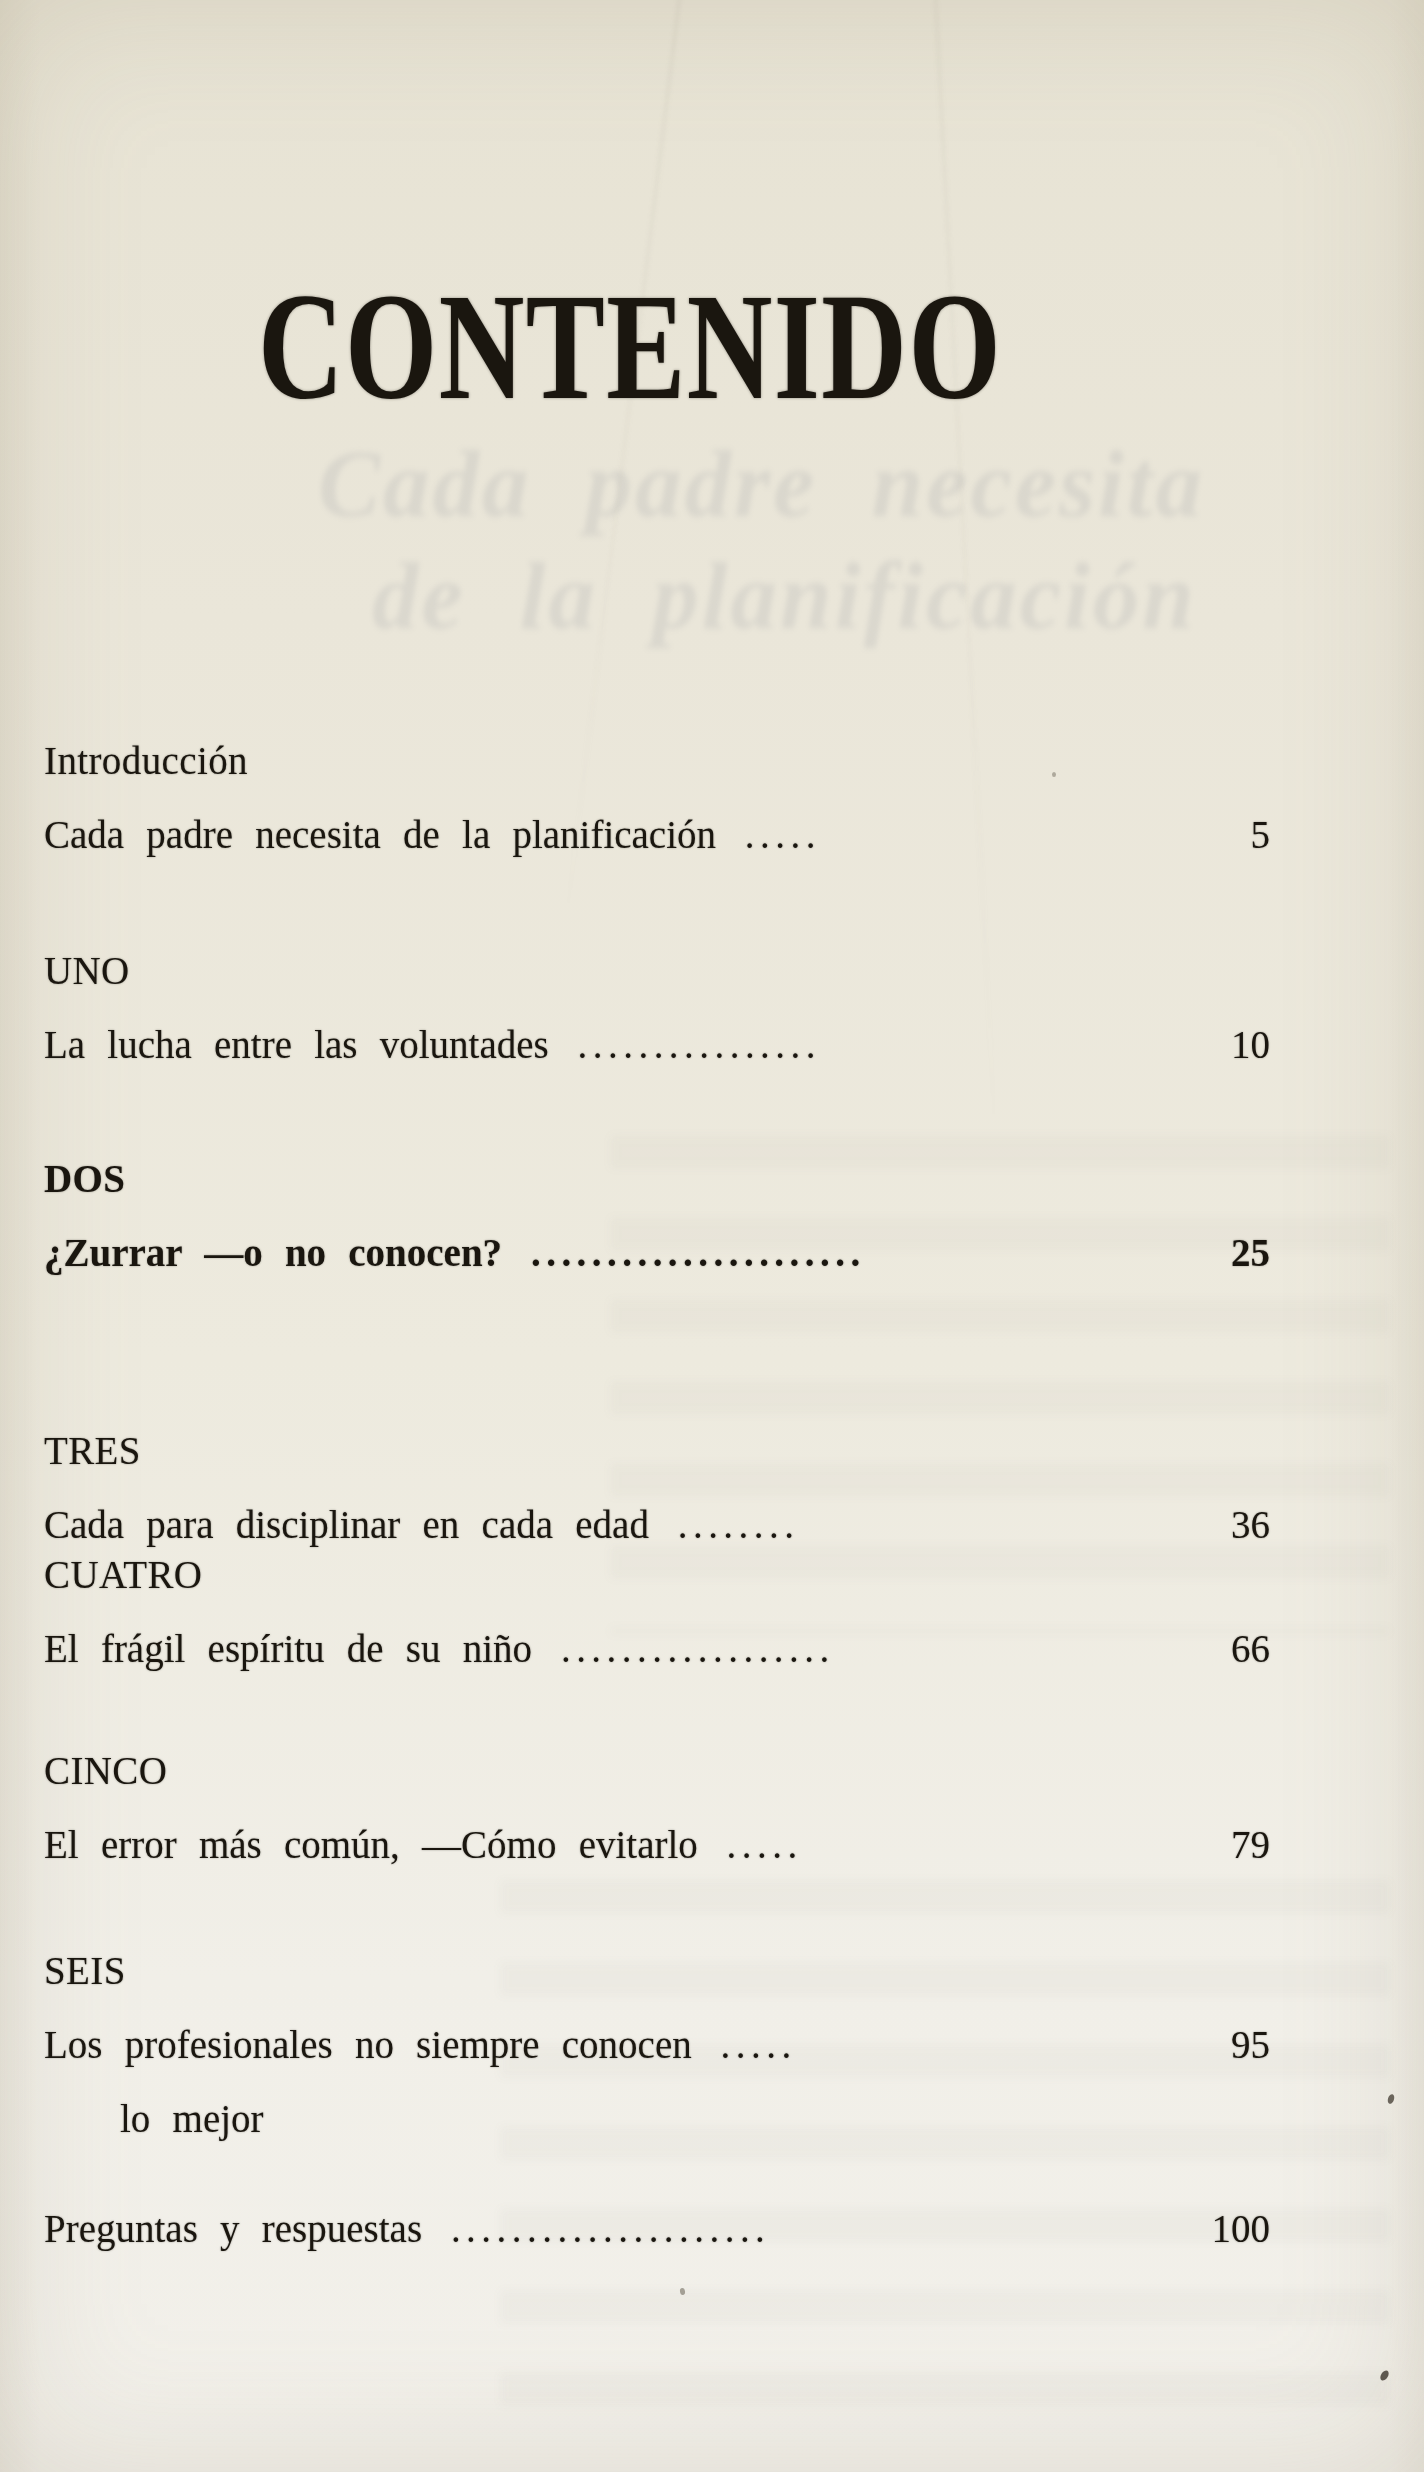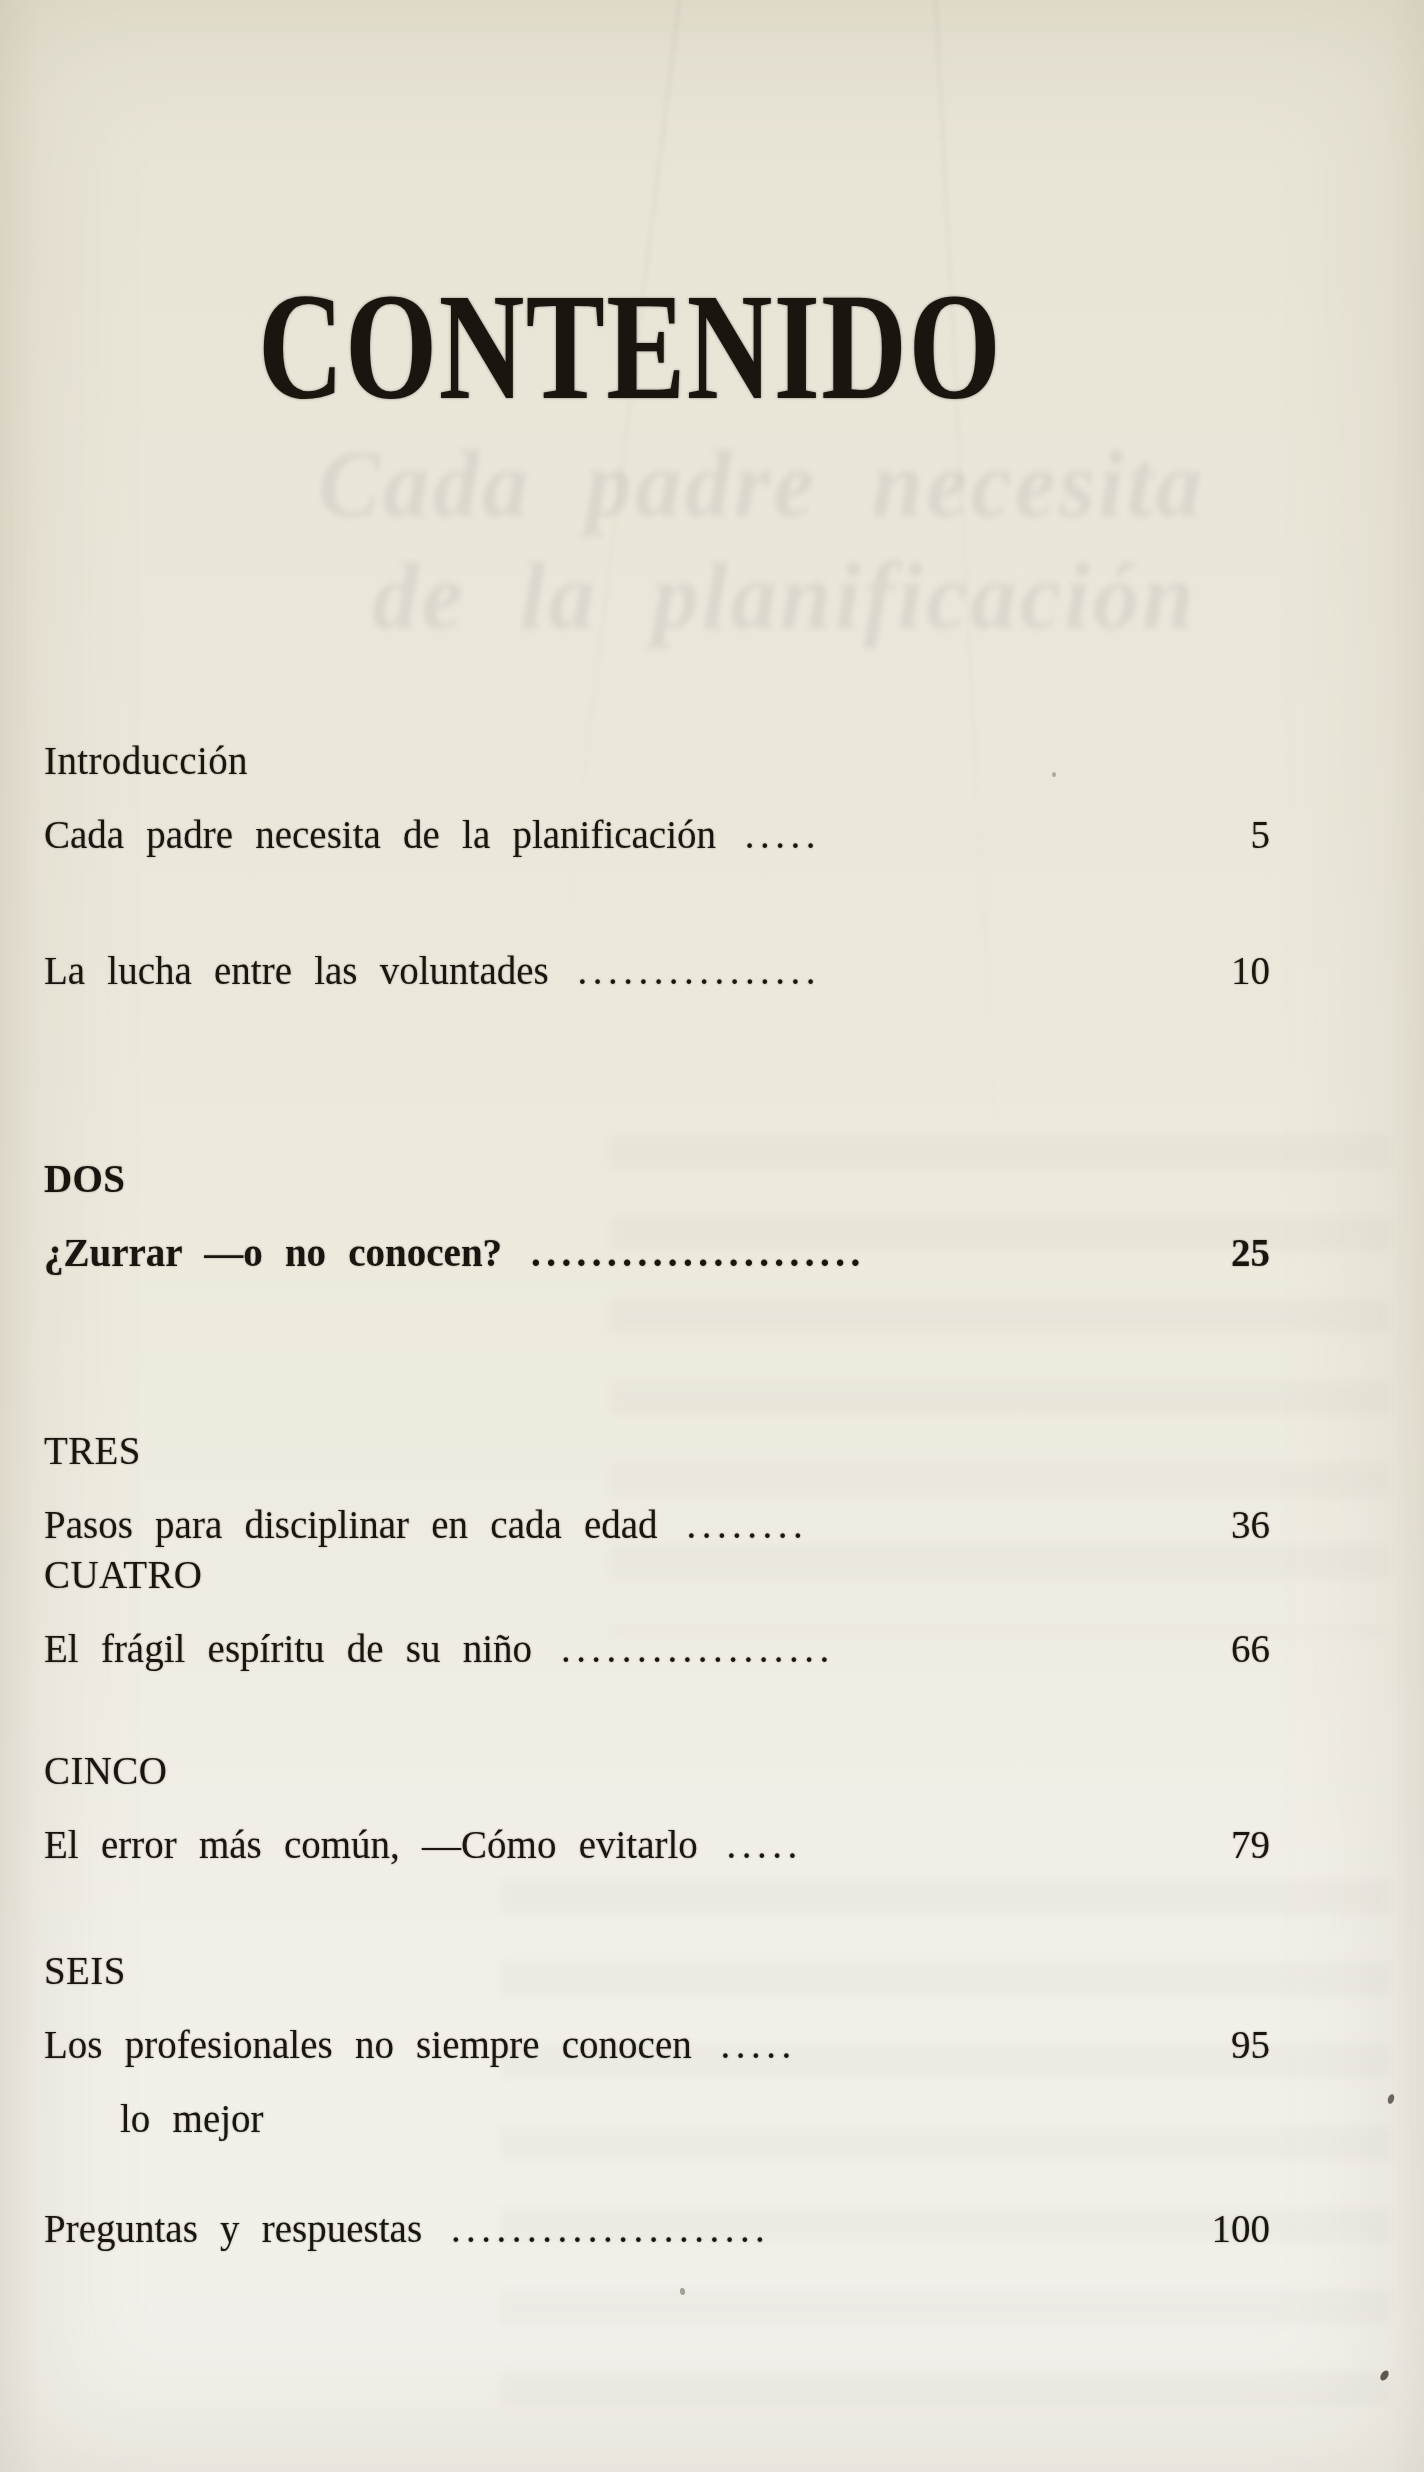--- a/index.html
+++ b/index.html
@@ -105,40 +105,41 @@
   <div class="entry">
     <div class="label">Introducción</div>
     <div class="row">
       <span class="ttl">Cada padre necesita de la planificación</span><span class="dots"> .....</span>
       <span class="pg">5</span>
     </div>
 
   </div>
 
   <div class="entry">
+    <div class="label">UNO</div>
     <div class="row">
       <span class="ttl">La lucha entre las voluntades</span><span class="dots"> ................</span>
       <span class="pg">10</span>
     </div>
 
   </div>
 
   <div class="entry">
     <div class="label">DOS</div>
     <div class="row">
       <span class="ttl">¿Zurrar —o no conocen?</span><span class="dots"> ......................</span>
       <span class="pg">25</span>
     </div>
 
   </div>
 
   <div class="entry">
     <div class="label">TRES</div>
     <div class="row">
-      <span class="ttl">Pasos para disciplinar en cada edad</span><span class="dots"> ........</span>
+      <span class="ttl">Cada para disciplinar en cada edad</span><span class="dots"> ........</span>
       <span class="pg">36</span>
     </div>
 
   </div>
 
   <div class="entry">
     <div class="label">CUATRO</div>
     <div class="row">
       <span class="ttl">El frágil espíritu de su niño</span><span class="dots"> ..................</span>
       <span class="pg">66</span>

